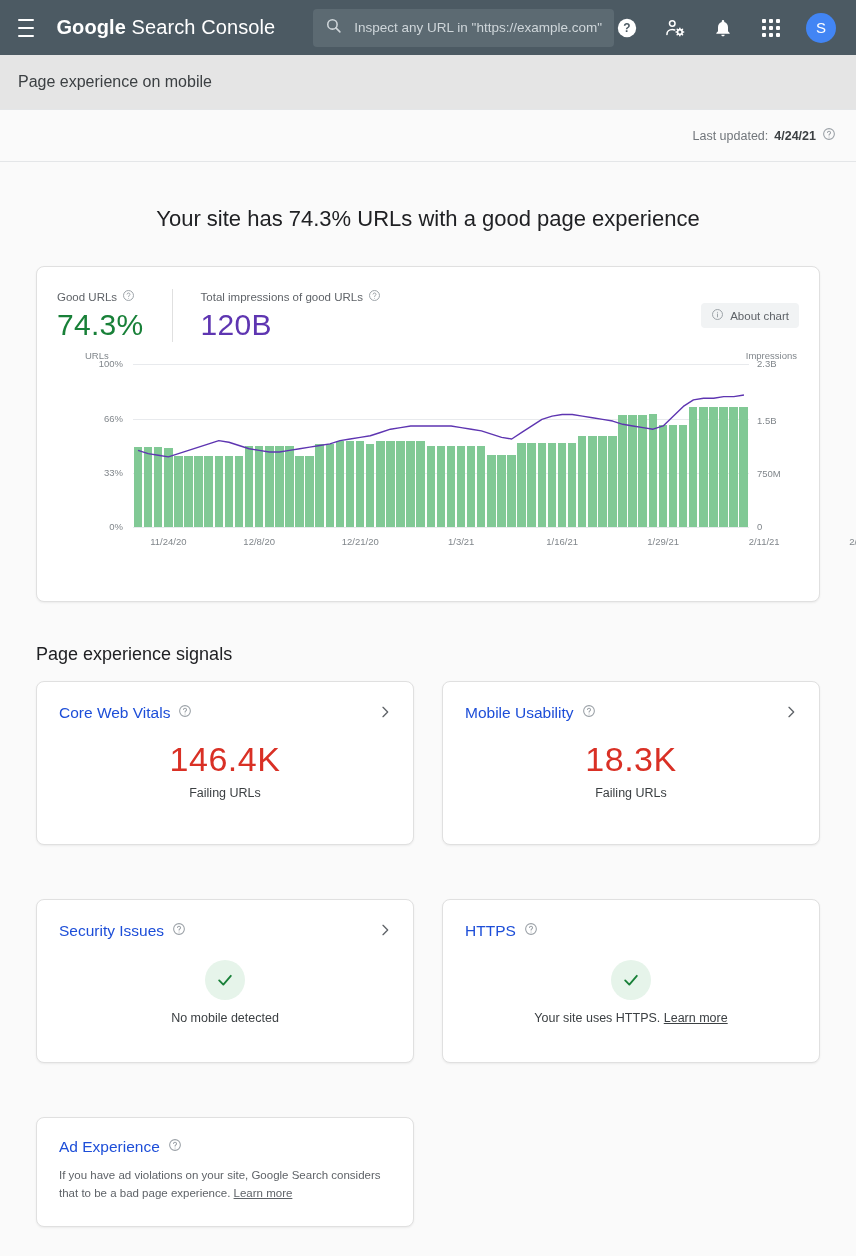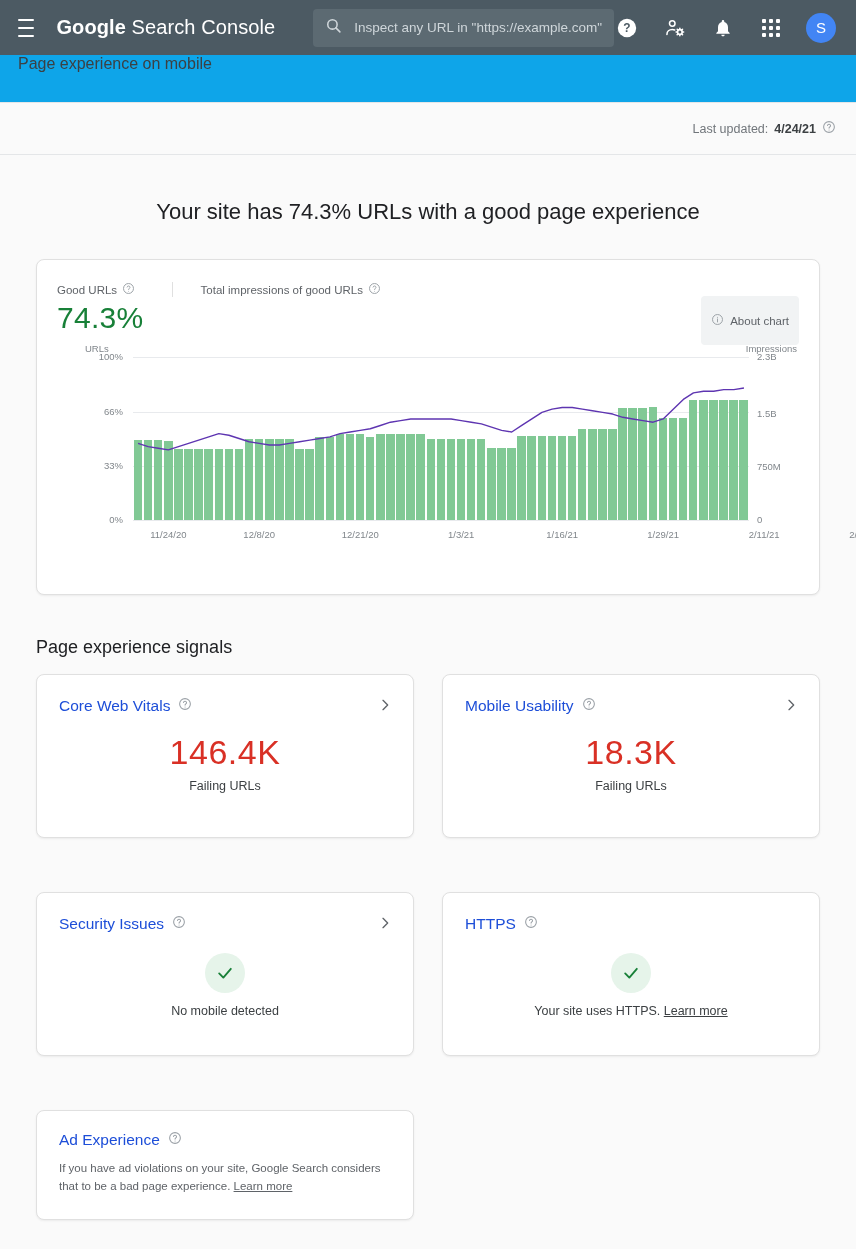--- a/index.html
+++ b/index.html
@@ -33,22 +33,22 @@
   .icon-btn { width:26px; height:26px; display:flex; align-items:center; justify-content:center; cursor:pointer; }
   .grid-icon { display:grid; grid-template-columns:repeat(3,4px); grid-template-rows:repeat(3,4px); gap:3px; }
   .grid-icon span { width:4px; height:4px; background:#fff; border-radius:1px; display:block; }
   .avatar {
     width:30px; height:30px; border-radius:50%; background:#4285f4; color:#fff;
     display:flex; align-items:center; justify-content:center; font-size:15px; cursor:pointer;
   }
 
   
   .titlebar {
-    height: 48px; display:flex; align-items:flex-start; padding-left:18px;
-    border-bottom:1px solid #e4e6e8; background:#0ea5e9;
+    height: 55px; display:flex; align-items:center; padding-left:18px;
+    border-bottom:1px solid #e4e6e8; background:#e5e5e5;
   }
   .titlebar .t { font-size:16px; color:#3c4043; }
 
   
   .updatedbar {
     height: 52px; background:#fafafa; display:flex; align-items:center; justify-content:flex-end;
     padding-right:20px; border-bottom:1px solid #e4e6e8;
   }
   .updated-txt { font-size:12.5px; color:#70757a; display:flex; align-items:center; gap:6px; }
   .updated-txt b { color:#3c4043; font-weight:bold; }
@@ -65,21 +65,21 @@
 
   
   .chart-card { margin: 0 36px; height: 336px; position:relative; padding: 22px 20px 12px 20px; }
   .chart-head { display:flex; align-items:flex-start; position:relative; }
   .metric { padding-right:28px; }
   .metric.sep { border-left:1px solid #e0e0e0; padding-left:28px; }
   .metric-label { font-size:11.5px; color:#5f6368; display:flex; align-items:center; gap:5px; white-space:nowrap; }
   .metric-val { font-size:30px; margin-top:4px; font-weight:normal; letter-spacing:.3px; }
   .about-chart {
     position:absolute; right:0; top:14px; background:#f1f3f4; border-radius:4px;
-    display:flex; align-items:center; gap:6px; padding:17px 10px; font-size:11.5px; color:#5f6368; cursor:pointer;
+    display:flex; align-items:center; gap:6px; padding:5px 10px; font-size:11.5px; color:#5f6368; cursor:pointer;
   }
 
   .plot-wrap { position:relative; margin-top:22px; height: 185px; margin-left: 24px; }
   .axis-title { position:absolute; font-size:9.5px; color:#80868b; top:-14px; }
   .axis-title.left { left: 4px; }
   .axis-title.right { right: 2px; }
   .ytick { position:absolute; font-size:9.5px; color:#80868b; }
   .ytick.l { left: 8px; text-align:right; width:34px; }
   .ytick.r { right: 2px; text-align:left; width:40px; }
   .plot { position:absolute; left:52px; right:50px; top:0; bottom:22px; }
@@ -211,20 +211,21 @@
           <div class="metric-label">
             <span>Total impressions of good URLs</span>
             <span>
               <svg width="13" height="13" viewBox="0 0 24 24" fill="none" stroke="#9aa0a6" stroke-width="1.8">
                 <circle cx="12" cy="12" r="9.2"></circle>
                 <path d="M9.4 9.3a2.7 2.7 0 0 1 5.3.7c0 1.8-2.6 2-2.6 3.9" stroke-linecap="round"></path>
                 <circle cx="12.1" cy="17" r=".9" fill="#9aa0a6" stroke="none"></circle>
               </svg>
             </span>
           </div>
+          <div class="metric-val" style="color:#5e35b1">120B</div>
         </div>
 
         <div class="about-chart">
           <span>
             <svg width="13" height="13" viewBox="0 0 24 24" fill="none" stroke="#9aa0a6" stroke-width="1.8">
               <circle cx="12" cy="12" r="9.2"></circle>
               <line x1="12" y1="11" x2="12" y2="16.5" stroke-linecap="round"></line>
               <circle cx="12" cy="7.7" r="1" fill="#9aa0a6" stroke="none"></circle>
             </svg>
           </span>

